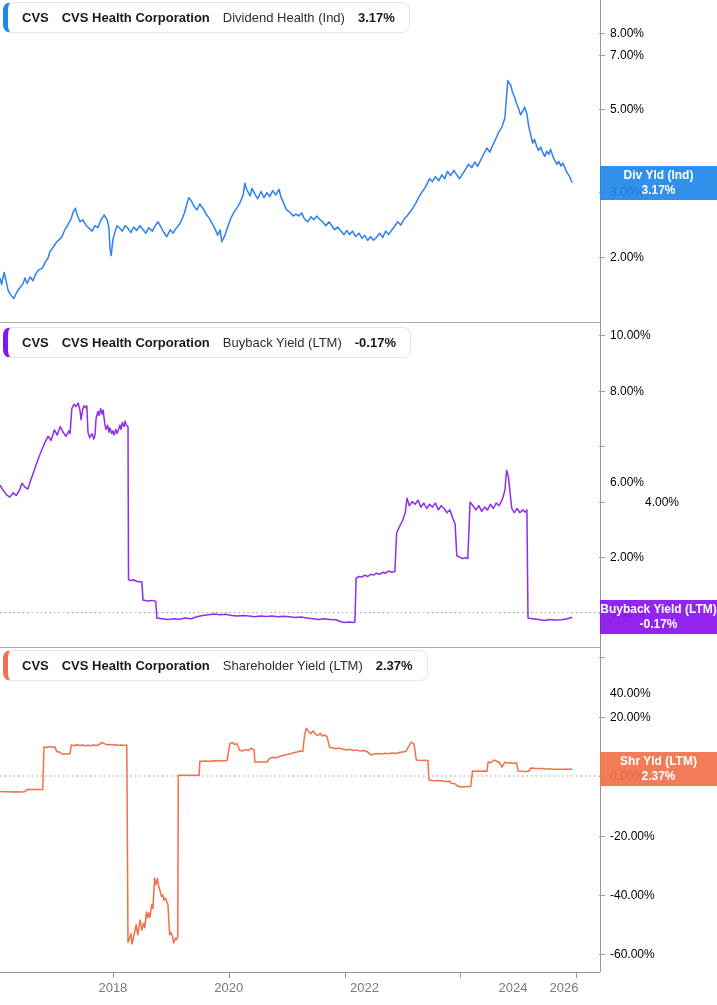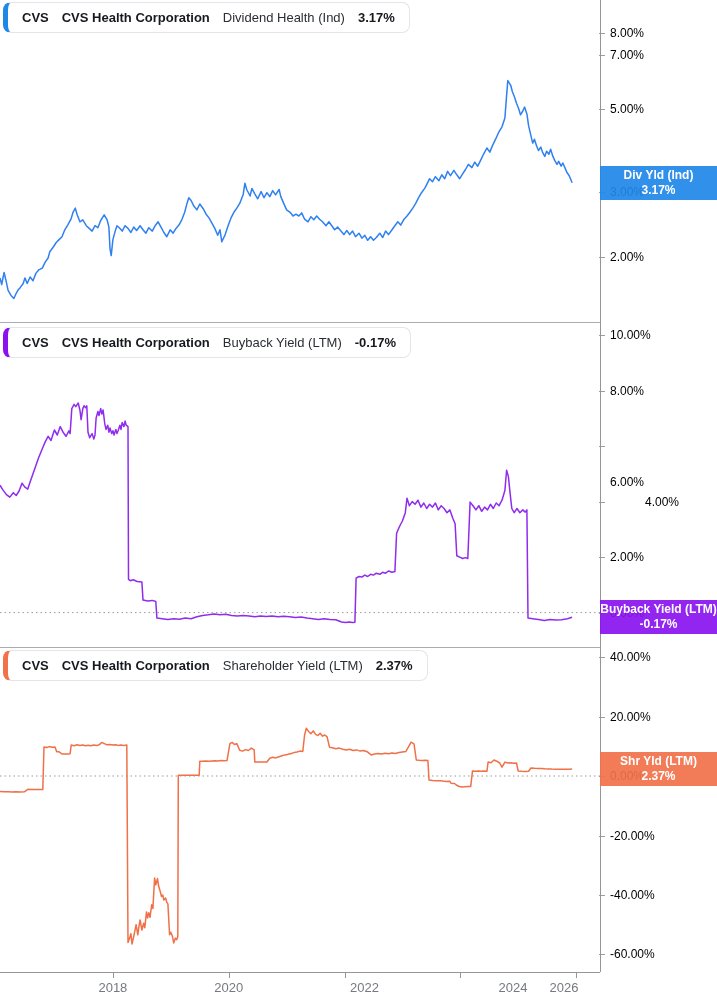--- a/index.html
+++ b/index.html
@@ -87,21 +87,21 @@
       <div class="tick-label" style="top: 612.585px;">0.00%</div>
       <svg class="panel-svg" width="600" height="325" style="top: 322px;">
         <line x1="0" x2="600" y1="290.6" y2="290.6" stroke="#9b9b9b" stroke-width="1" stroke-dasharray="1.5,3"></line>
         <polyline points="0.0,163.2 2.9,167.9 6.4,172.6 9.8,175.1 13.3,170.7 16.2,173.5 19.1,169.0 22.0,161.3 24.9,165.1 27.8,167.1 30.1,160.1 33.0,151.8 35.9,143.5 38.8,135.2 42.3,126.8 45.2,119.9 48.1,114.3 51.0,118.5 54.4,108.0 57.3,113.0 60.2,104.6 63.1,110.2 66.0,114.3 68.9,108.8 70.1,111.6 71.8,86.6 74.1,82.4 75.8,84.6 78.2,81.0 79.9,88.0 81.1,97.7 82.8,86.6 84.0,83.8 85.7,85.8 86.8,83.8 88.0,110.2 89.7,115.7 92.1,111.6 93.8,117.1 95.0,113.0 96.1,96.3 97.9,89.4 99.0,93.5 100.7,86.6 101.9,92.1 103.1,88.0 104.8,101.9 106.0,107.4 107.7,103.2 108.9,110.2 110.0,106.0 111.7,111.6 112.9,108.8 114.1,113.0 115.8,107.4 117.0,111.6 118.1,108.8 119.9,103.2 121.0,107.4 122.2,100.5 123.9,104.6 125.1,99.1 126.2,103.2 128.0,104.6 128.5,257.3 130.3,258.7 133.2,257.8 137.2,259.5 141.9,260.1 143.0,278.1 147.6,278.9 152.3,278.4 155.8,279.5 156.9,296.1 162.1,296.7 167.9,297.5 173.7,296.7 179.5,297.2 185.3,296.1 191.1,296.7 196.9,294.7 202.7,293.4 208.4,292.8 214.2,292.0 220.0,292.8 225.8,292.3 231.6,293.4 237.4,293.9 243.2,293.4 249.0,293.9 254.8,294.7 260.6,293.9 266.3,294.5 272.1,293.9 277.9,294.7 283.7,294.2 289.5,294.7 295.3,295.6 301.1,295.0 306.9,296.1 312.7,296.7 318.4,297.5 324.2,296.7 330.0,297.5 335.8,297.8 341.6,300.0 345.7,300.6 349.1,300.0 352.6,300.6 354.9,300.3 356.1,256.2 359.0,254.5 361.9,255.1 364.8,253.1 367.7,254.5 370.6,252.3 373.5,253.1 376.3,251.2 379.8,252.3 382.7,250.3 385.6,251.2 388.5,249.0 392.0,250.3 394.9,249.5 396.6,211.2 399.5,204.5 402.4,199.0 405.3,190.7 407.0,176.2 409.4,183.7 412.2,179.6 415.1,182.3 418.0,178.2 420.9,185.1 423.8,181.0 426.7,186.5 429.6,182.3 432.5,185.1 435.4,181.0 438.3,187.9 441.2,183.7 444.1,186.5 447.0,190.7 449.9,187.9 452.8,196.2 455.1,201.8 456.8,233.7 459.7,235.1 462.6,236.5 465.5,235.6 467.8,236.5 470.1,180.1 473.0,183.7 475.9,187.9 478.8,183.7 481.7,189.3 484.6,185.1 487.5,187.9 490.4,182.3 493.3,186.5 496.2,181.0 499.1,183.7 502.0,178.2 504.9,168.5 506.6,148.2 508.4,154.6 510.1,171.2 511.8,186.5 514.2,190.7 517.0,186.5 519.9,190.7 522.8,187.9 525.2,190.1 526.9,187.9 528.0,296.1 532.7,296.7 538.5,297.5 544.3,298.4 550.0,297.5 555.8,298.1 561.6,297.8 567.4,296.7 572.1,295.3" fill="none" stroke="#8F2CEE" stroke-width="1.5" stroke-linejoin="round"></polyline>
       </svg>
       <div class="badge" style="top: 600.303px; background: rgba(138, 18, 240, 0.92);">
         <span>Buyback Yield (LTM)</span>
         <span>-0.17%</span>
       </div>
       <div class="tick-mark" style="top: 657.11px;"></div>
-      <div class="tick-label" style="top: 657px;">40.00%</div>
+      <div class="tick-label" style="top: 693px;">40.00%</div>
       <div class="tick-mark" style="top: 716.579px;"></div>
       <div class="tick-label" style="top: 716.579px;">20.00%</div>
       <div class="tick-mark" style="top: 776.048px;"></div>
       <div class="tick-label" style="top: 776.048px;">0.00%</div>
       <div class="tick-mark" style="top: 835.518px;"></div>
       <div class="tick-label" style="top: 835.518px;">-20.00%</div>
       <div class="tick-mark" style="top: 894.987px;"></div>
       <div class="tick-label" style="top: 894.987px;">-40.00%</div>
       <div class="tick-mark" style="top: 954.457px;"></div>
       <div class="tick-label" style="top: 954.457px;">-60.00%</div>

